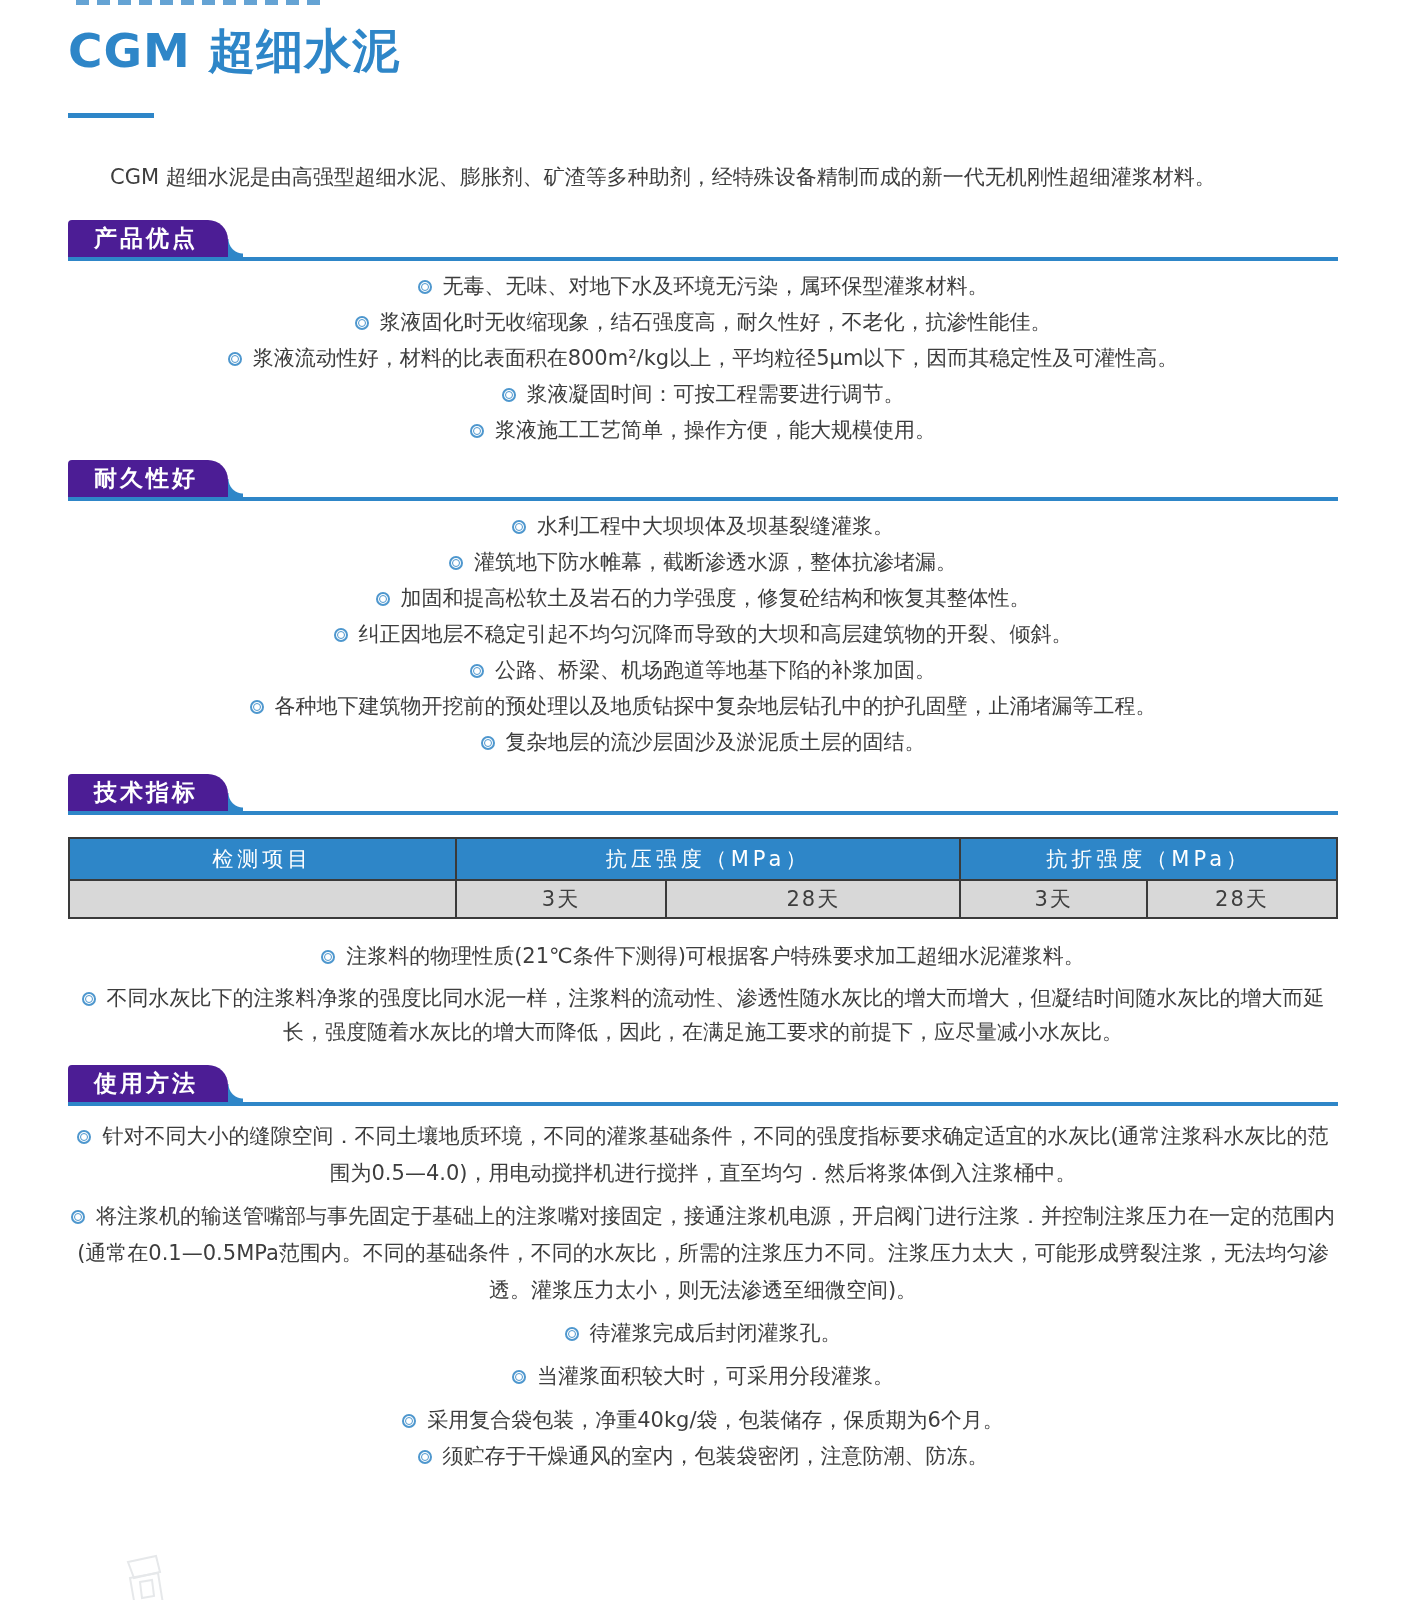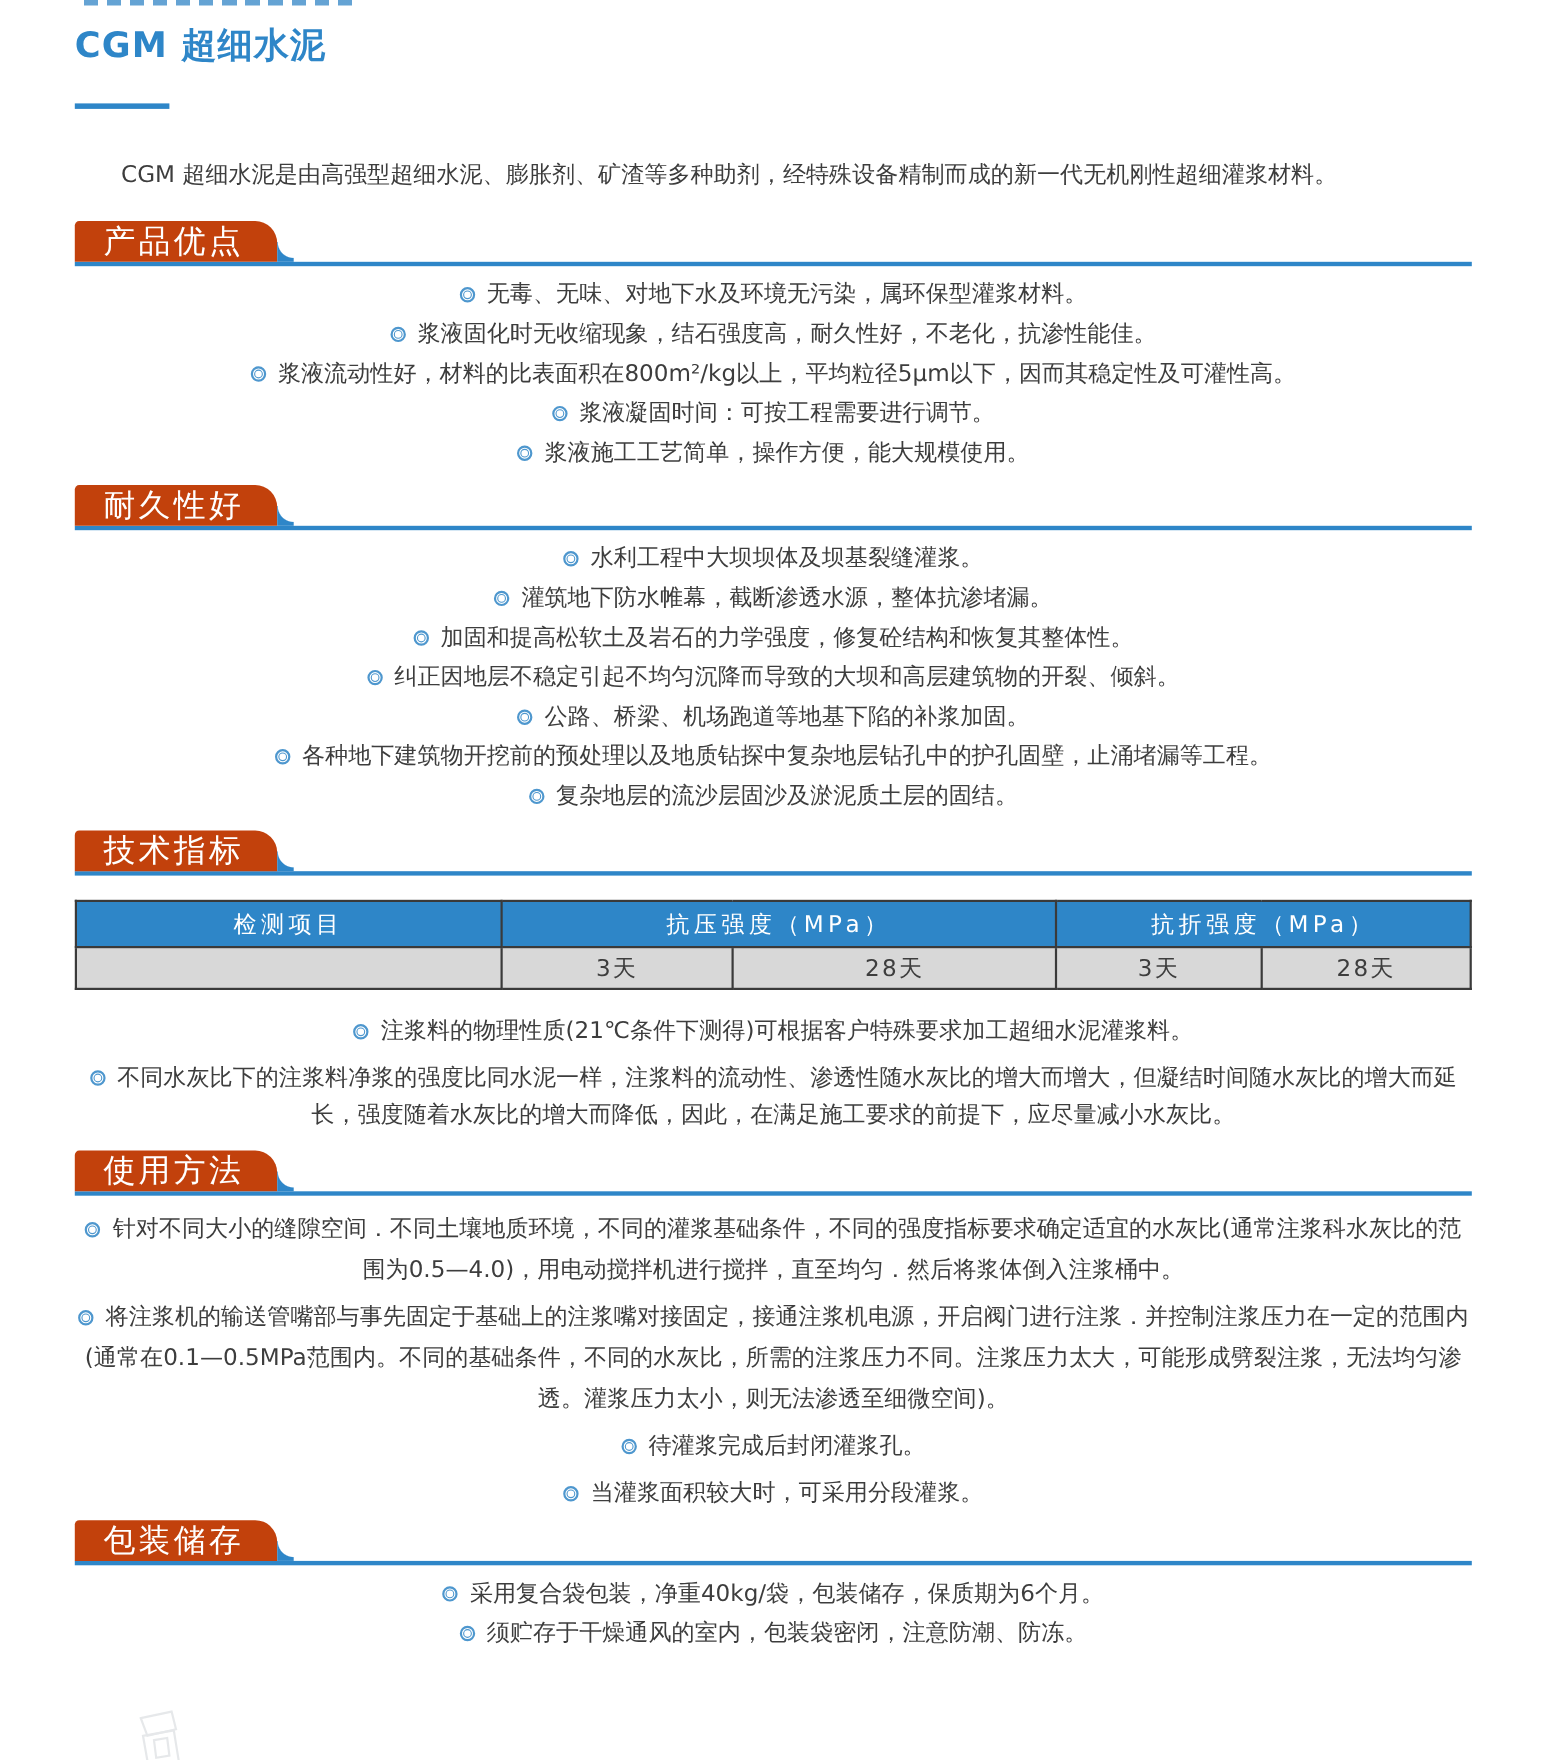--- a/index.html
+++ b/index.html
@@ -9,28 +9,28 @@
     font-family:"DejaVu Sans","Liberation Sans",sans-serif;
   }
   .page { padding:12px 68px 0 68px; }
 
   .top-frag {
     position:absolute; top:0; left:76px; width:248px; height:5px;
     background:repeating-linear-gradient(90deg,#3e8cc9 0 13px,rgba(0,0,0,0) 13px 21px);
     opacity:.8;
   }
 
-  h1.title { margin:8px 0 0 0; font-size:32px; font-weight:700; color:#2e86c8; letter-spacing:1px; }
+  h1.title { margin:8px 0 0 0; font-size:47px; font-weight:700; color:#2e86c8; letter-spacing:1px; }
   .dash { width:86px; height:5px; background:#2e86c8; margin-top:30px; }
   .intro { margin:44px 0 0 0; font-size:21px; line-height:30px; text-indent:2em; }
 
   .section-head { border-bottom:4px solid #2e86c8; line-height:0; font-size:0; }
   .tab {
-    display:inline-block; position:relative; background:#c2410c; color:#ffffff;
-    font-size:29px; font-weight:400; letter-spacing:3px; line-height:37px;
+    display:inline-block; position:relative; background:#4c1d95; color:#ffffff;
+    font-size:23px; font-weight:700; letter-spacing:3px; line-height:37px;
     padding:0 30px 0 26px; border-radius:4px 20px 0 0;
   }
   .tab::after {
     content:""; position:absolute; right:-15px; bottom:0; width:15px; height:18px;
     background:radial-gradient(circle at 100% 0, rgba(0,0,0,0) 14px, #2e86c8 15px);
   }
 
   .bullets { margin-top:14px; }
   p.bullet { margin:0 0 13px 0; font-size:21px; line-height:23px;text-align:center; }
   .b-icon {
@@ -150,23 +150,20 @@
     </div>
     <div class="bullets use-bullets">
       <p class="bullet"><span class="b-icon"></span><span>针对不同大小的缝隙空间．不同土壤地质环境，不同的灌浆基础条件，不同的强度指标要求确定适宜的水灰比(通常注浆科水灰比的范围为0.5—4.0)，用电动搅拌机进行搅拌，直至均匀．然后将浆体倒入注浆桶中。</span></p>
       <p class="bullet"><span class="b-icon"></span><span>将注浆机的输送管嘴部与事先固定于基础上的注浆嘴对接固定，接通注浆机电源，开启阀门进行注浆．并控制注浆压力在一定的范围内(通常在0.1—0.5MPa范围内。不同的基础条件，不同的水灰比，所需的注浆压力不同。注浆压力太大，可能形成劈裂注浆，无法均匀渗透。灌浆压力太小，则无法渗透至细微空间)。</span></p>
       <p class="bullet"><span class="b-icon"></span><span>待灌浆完成后封闭灌浆孔。</span></p>
       <p class="bullet"><span class="b-icon"></span><span>当灌浆面积较大时，可采用分段灌浆。</span></p>
     </div>
   </div>
 
   <div class="section sec-pack">
-    <div class="section-head">
-      <span class="tab">包装储存</span>
-    </div>
     <div class="bullets pack-bullets">
       <p class="bullet"><span class="b-icon"></span><span>采用复合袋包装，净重40kg/袋，包装储存，保质期为6个月。</span></p>
       <p class="bullet"><span class="b-icon"></span><span>须贮存于干燥通风的室内，包装袋密闭，注意防潮、防冻。</span></p>
     </div>
   </div>
 
 </div>
 
 <svg class="watermark" width="90" height="60" viewBox="0 0 90 60">
   <g fill="none" stroke="#d2d6da" stroke-width="2">

